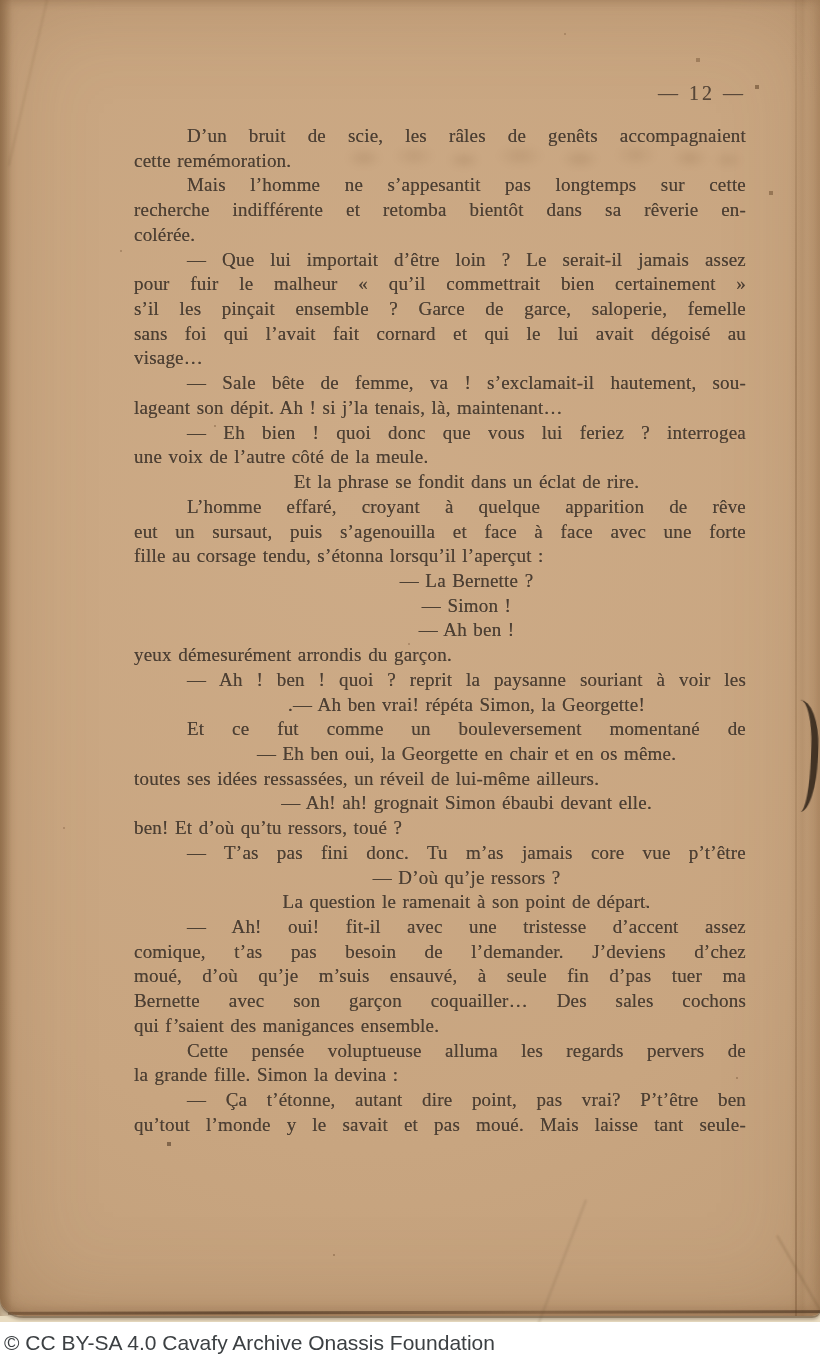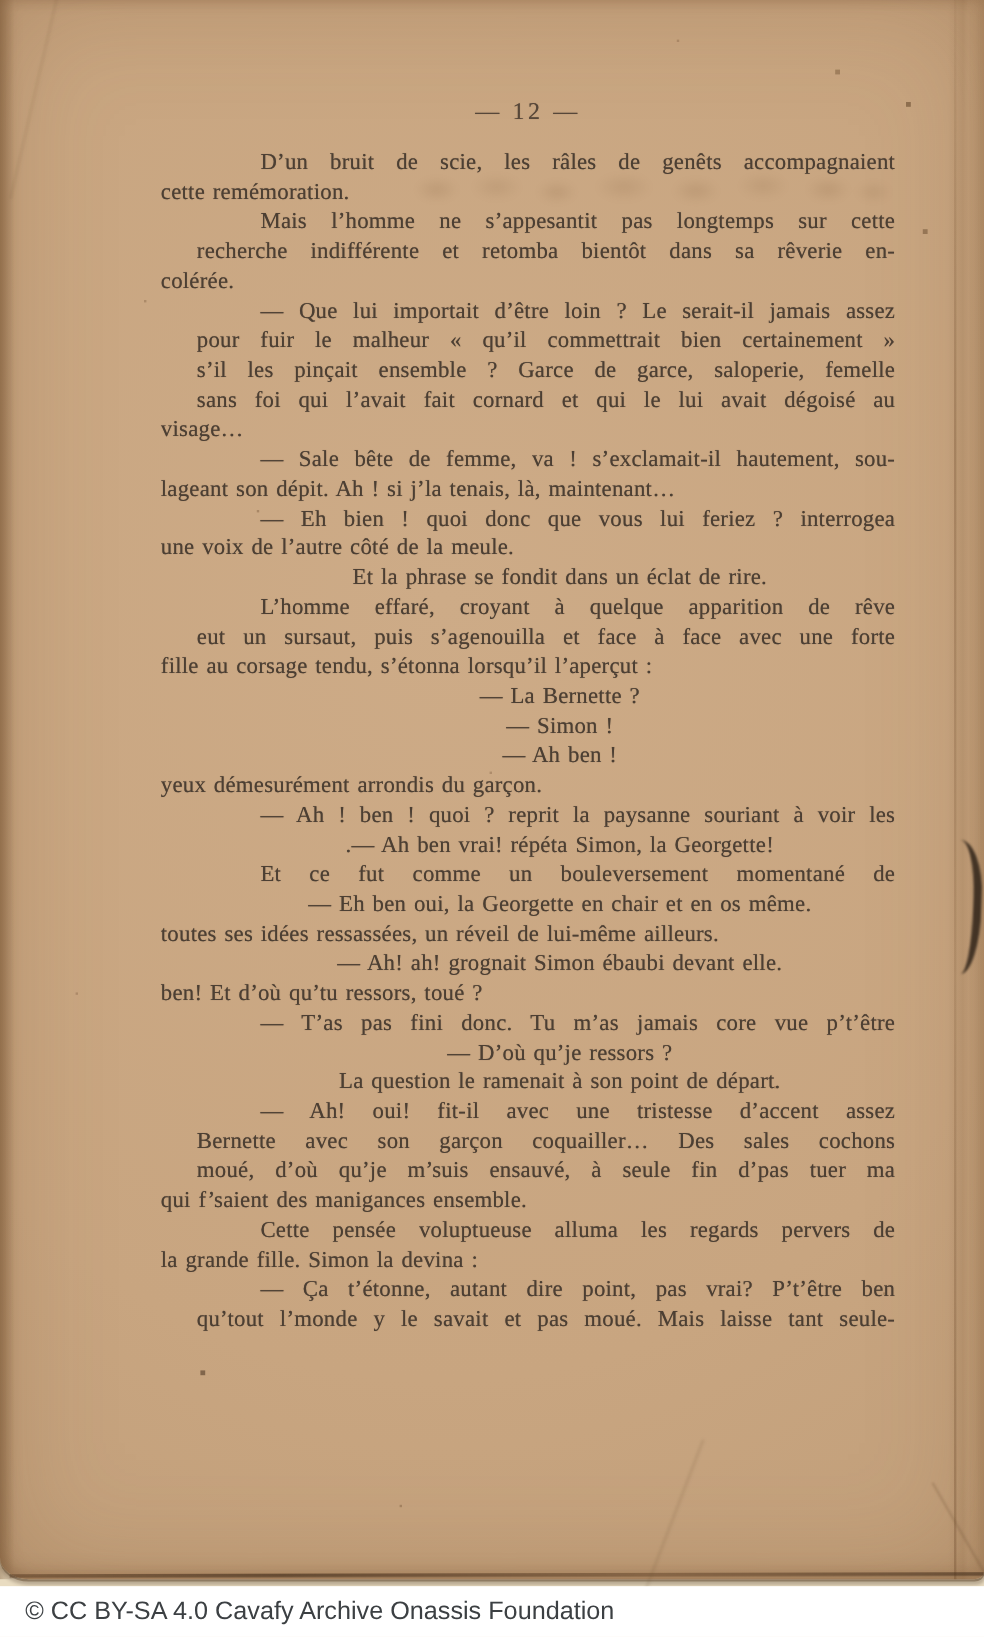--- a/index.html
+++ b/index.html
@@ -93,37 +93,37 @@
       333px 1254px 0 0 rgba(96,66,38,.32),
       120px 250px 0 0 rgba(96,66,38,.28),
       408px 643px 0 0 rgba(96,66,38,.28),
       736px 1077px 0 0 rgba(96,66,38,.32),
       564px 33px 0 0 rgba(96,66,38,.26),
       63px 827px 0 0 rgba(96,66,38,.26);
   }
   
   .page-number{
     position:absolute;left:134px;top:82px;width:612px;
-    text-align:center;font-size:20px;letter-spacing:3px;
+    text-align:right;font-size:20px;letter-spacing:3px;
     color:#574739;text-shadow:0 0 .6px rgba(87,71,57,.65);
   }
   .text-block{
     position:absolute;left:134px;top:124px;width:612px;
     font-size:19px;line-height:24.72px;color:#4c3f33;
     letter-spacing:.2px;word-spacing:1.5px;
     text-shadow:0 0 .6px rgba(76,63,51,.72);
   }
   .line{height:24.72px;overflow:hidden;text-align:left;}
-  .line.just{text-align:justify;text-align-last:justify;margin-left:30px;}
+  .line.just{text-align:justify;text-align-last:justify;}
   .line.indent{padding-left:53px;text-align:center;}
   
   .footer-bar{
     position:absolute;left:0;bottom:0;width:820px;height:42px;
     background:#ffffff;display:flex;align-items:center;
-    box-sizing:border-box;padding-left:21px;
+    box-sizing:border-box;padding-left:4px;
     font-family:"Liberation Sans", sans-serif;
     font-size:21px;color:#3c4043;
   }
 </style>
 </head>
 <body>
 
 <div class="scan">
   <div class="paper"></div>
   <div class="spine-shadow"></div>
@@ -165,22 +165,23 @@
       <div class="line indent">.— Ah ben vrai! répéta Simon, la Georgette!</div>
       <div class="line indent just">Et ce fut comme un bouleversement momentané de</div>
       <div class="line indent">— Eh ben oui, la Georgette en chair et en os même.</div>
       <div class="line">toutes ses idées ressassées, un réveil de lui-même ailleurs.</div>
       <div class="line indent">— Ah! ah! grognait Simon ébaubi devant elle.</div>
       <div class="line">ben! Et d’où qu’tu ressors, toué ?</div>
       <div class="line indent just">— T’as pas fini donc. Tu m’as jamais core vue p’t’être</div>
       <div class="line indent">— D’où qu’je ressors ?</div>
       <div class="line indent">La question le ramenait à son point de départ.</div>
       <div class="line indent just">— Ah! oui! fit-il avec une tristesse d’accent assez</div>
+      <div class="line just">comique, t’as pas besoin de l’demander. J’deviens d’chez</div>
+      <div class="line just">moué, d’où qu’je m’suis ensauvé, à seule fin d’pas tuer ma</div>
       <div class="line just">Bernette avec son garçon coquailler… Des sales cochons</div>
-      <div class="line just">moué, d’où qu’je m’suis ensauvé, à seule fin d’pas tuer ma</div>
       <div class="line">qui f’saient des manigances ensemble.</div>
       <div class="line indent just">Cette pensée voluptueuse alluma les regards pervers de</div>
       <div class="line">la grande fille. Simon la devina :</div>
       <div class="line indent just">— Ça t’étonne, autant dire point, pas vrai? P’t’être ben</div>
       <div class="line just">qu’tout l’monde y le savait et pas moué. Mais laisse tant seule-</div>
     </div>
 </div>
 
 <div class="footer-bar">
   <span>© CC BY-SA 4.0 Cavafy Archive Onassis Foundation</span>

